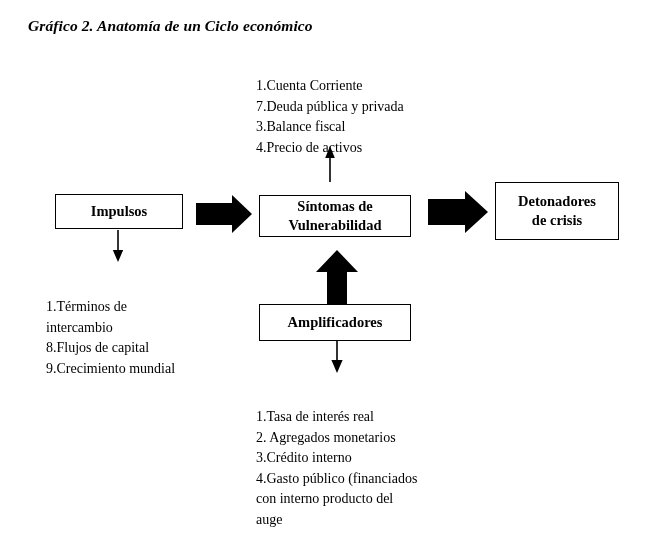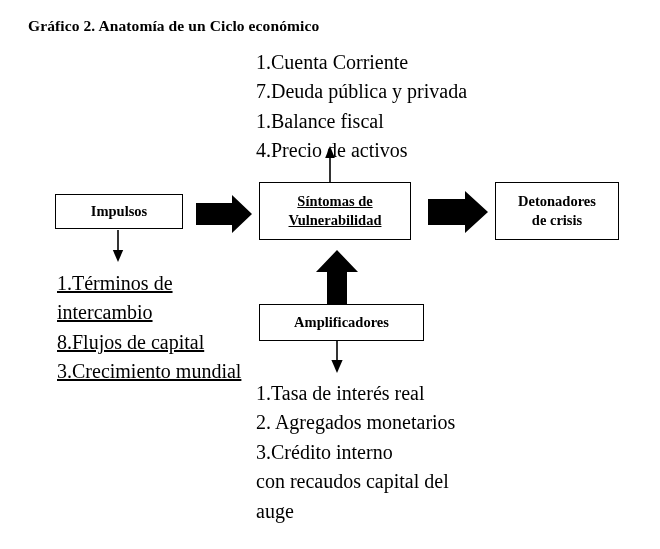--- a/index.html
+++ b/index.html
@@ -22,20 +22,21 @@
   .abs { position: absolute; }
 
   
   #title {
     left: 28px;
     top: 17px;
     font-size: 15.5px;
     font-weight: bold;
     letter-spacing: 0.1px;
     white-space: nowrap;
+    font-style: italic;
   }
 
   
   .box {
     border: 1.3px solid #000000;
     background: #ffffff;
     display: flex;
     align-items: center;
     justify-content: center;
     text-align: center;
@@ -44,62 +45,63 @@
     line-height: 1.28;
     box-sizing: border-box;
   }
   .box span { display: block; }
 
   #box-impulsos {
     left: 55px; top: 194px;
     width: 128px; height: 35px;
   }
   #box-sintomas {
-    left: 259px; top: 182px;
-    width: 152px; height: 58px; text-decoration: underline;
+    left: 259px; top: 195px;
+    width: 152px; height: 42px;
   }
   #box-detonadores {
     left: 495px; top: 182px;
     width: 124px; height: 58px;
   }
   #box-amplificadores {
     left: 259px; top: 304px;
-    width: 165px; height: 37px;
+    width: 152px; height: 37px;
   }
 
   
   .list {
-    font-size: 20px;
+    font-size: 14px;
     line-height: 1.47;
     white-space: nowrap;
+    margin-top: 28px;
   }
   .list .li { display: block; }
 
   #list-sintomas { left: 256px; top: 48px; }
-  #list-impulsos { left: 57px;  top: 269px; text-decoration: underline; }
+  #list-impulsos { left: 46px;  top: 269px; }
   #list-amplificadores { left: 256px; top: 379px; }
 
   
   #arrows {
     left: 0; top: 0;
     width: 660px; height: 549px;
     pointer-events: none;
   }
 </style>
 </head>
 <body>
 
 <div id="canvas">
 
   <div class="abs" id="title">Gráfico 2. Anatomía de un Ciclo económico</div>
 
   <div class="abs list" id="list-sintomas">
     <span class="li">1.Cuenta Corriente</span>
     <span class="li">7.Deuda pública y privada</span>
-    <span class="li">1.Balance fiscal</span>
+    <span class="li">3.Balance fiscal</span>
     <span class="li">4.Precio de activos</span>
   </div>
 
   <div class="abs box" id="box-impulsos">
     <span>Impulsos</span>
   </div>
 
   <div class="abs box" id="box-sintomas">
     <div>
       <span>Síntomas de</span>
@@ -115,28 +117,29 @@
   </div>
 
   <div class="abs box" id="box-amplificadores">
     <span>Amplificadores</span>
   </div>
 
   <div class="abs list" id="list-impulsos">
     <span class="li">1.Términos de</span>
     <span class="li">intercambio</span>
     <span class="li">8.Flujos de capital</span>
-    <span class="li">3.Crecimiento mundial</span>
+    <span class="li">9.Crecimiento mundial</span>
   </div>
 
   <div class="abs list" id="list-amplificadores">
     <span class="li">1.Tasa de interés real</span>
     <span class="li">2. Agregados monetarios</span>
     <span class="li">3.Crédito interno</span>
-    <span class="li">con recaudos capital del</span>
+    <span class="li">4.Gasto público (financiados</span>
+    <span class="li">con interno producto del</span>
     <span class="li">auge</span>
   </div>
 
   <svg class="abs" id="arrows" viewBox="0 0 660 549">
 
     <g>
       <line x1="330" y1="182" x2="330" y2="153" stroke="#000" stroke-width="1.6"></line>
       <polygon points="330,146 325.2,158 334.8,158" fill="#000"></polygon>
     </g>
 

